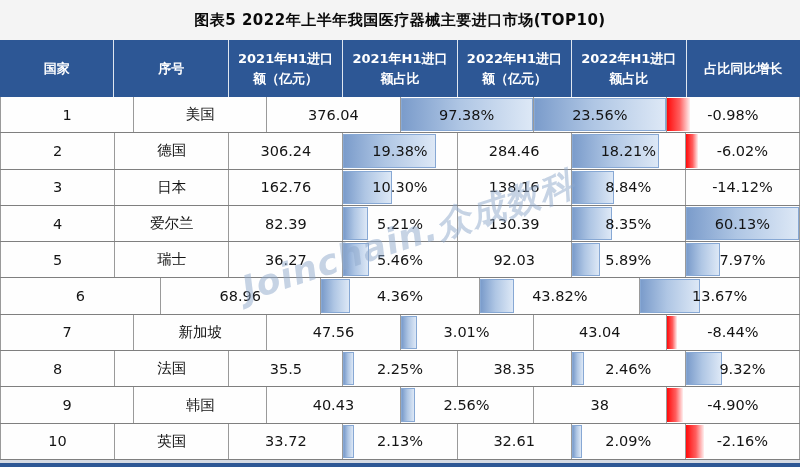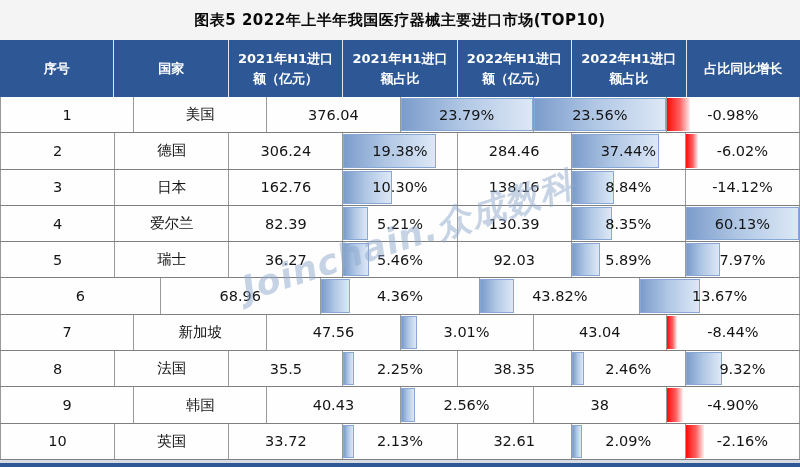--- a/index.html
+++ b/index.html
@@ -60,24 +60,24 @@
     z-index:5; pointer-events:none;
   }
 </style>
 </head>
 <body>
 
 <div class="screen">
   <div class="chart-title">图表5  2022年上半年我国医疗器械主要进口市场(TOP10)</div>
   <div class="thead">
       <div class="th">
+        <div>国家</div>
+      </div>
+      <div class="th">
         <div>序号</div>
-      </div>
-      <div class="th">
-        <div>国家</div>
       </div>
       <div class="th">
         <div>2021年H1进口</div>
         <div>额（亿元）</div>
       </div>
       <div class="th">
         <div>2021年H1进口</div>
         <div>额占比</div>
       </div>
       <div class="th">
@@ -98,21 +98,21 @@
           <span class="cell-text">1</span>
         </div>
         <div class="td">
           <span class="cell-text">美国</span>
         </div>
         <div class="td">
           <span class="cell-text">376.04</span>
         </div>
         <div class="td">
           <div class="databar blue" style="width: 100%;"></div>
-          <span class="cell-text">23.79%</span>
+          <span class="cell-text">97.38%</span>
         </div>
         <div class="td">
           <div class="databar blue" style="width: 100%;"></div>
           <span class="cell-text">23.56%</span>
         </div>
         <div class="td">
           <div class="databar red" style="width: 17.697%;"></div>
           <span class="cell-text">-0.98%</span>
         </div>
       </div>
@@ -128,21 +128,21 @@
         </div>
         <div class="td">
           <div class="databar blue" style="width: 81.4628%;"></div>
           <span class="cell-text">19.38%</span>
         </div>
         <div class="td">
           <span class="cell-text">284.46</span>
         </div>
         <div class="td">
           <div class="databar blue" style="width: 77.292%;"></div>
-          <span class="cell-text">37.44%</span>
+          <span class="cell-text">18.21%</span>
         </div>
         <div class="td">
           <div class="databar red" style="width: 10.9091%;"></div>
           <span class="cell-text">-6.02%</span>
         </div>
       </div>
       <div class="tr">
         <div class="td">
           <span class="cell-text">3</span>
         </div>

